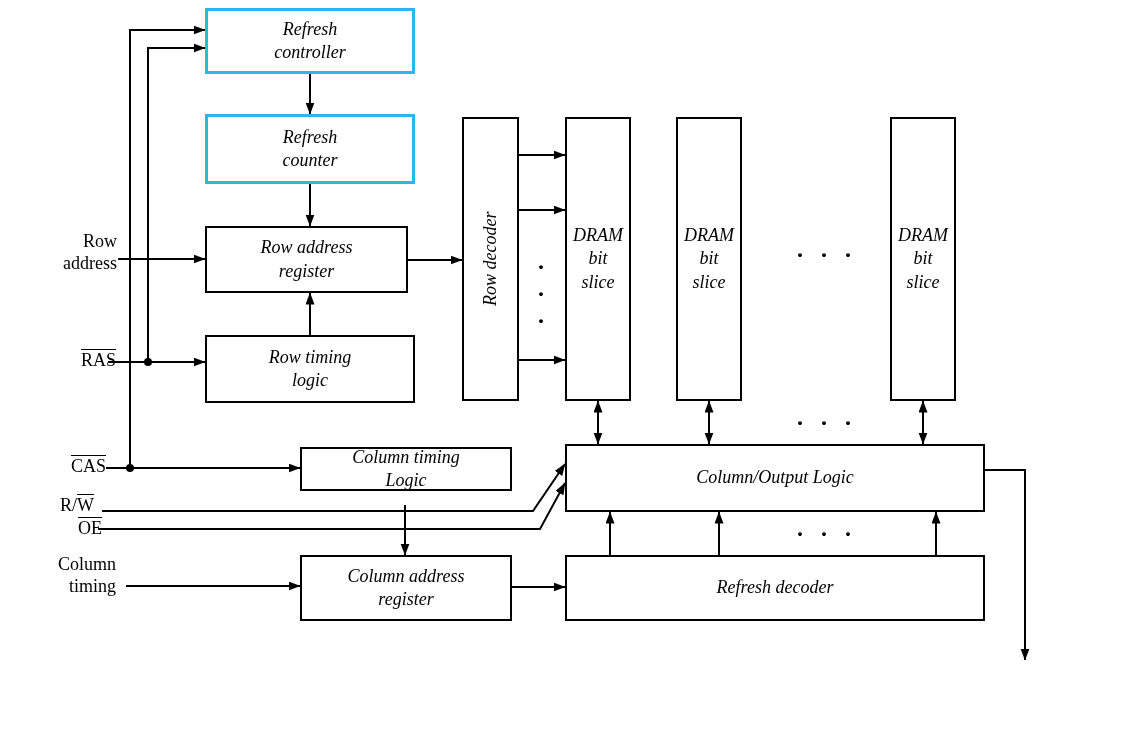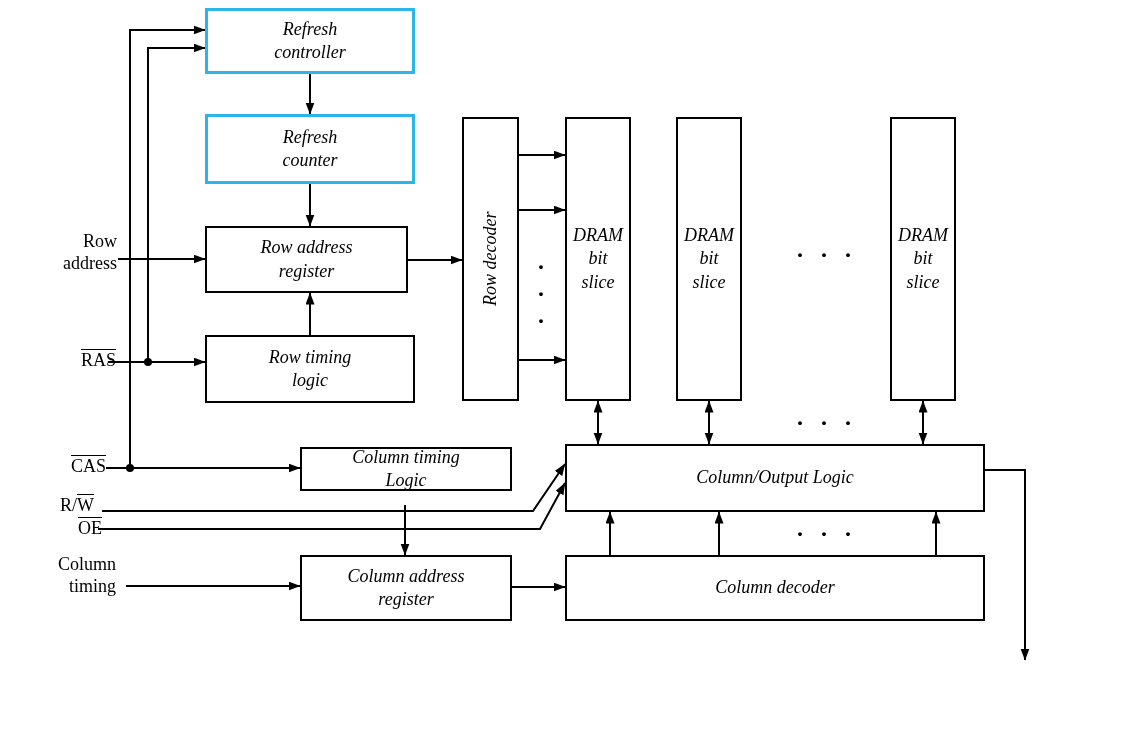--- a/index.html
+++ b/index.html
@@ -129,21 +129,21 @@
 slice</div>
 
   <div class="box" style="left:300px;top:447px;width:212px;height:44px">Column timing
 Logic</div>
 
   <div class="box" style="left:565px;top:444px;width:420px;height:68px">Column/Output Logic</div>
 
   <div class="box" style="left:300px;top:555px;width:212px;height:66px">Column address
 register</div>
 
-  <div class="box" style="left:565px;top:555px;width:420px;height:66px">Column decoder</div>
+  <div class="box" style="left:565px;top:555px;width:420px;height:66px">Refresh decoder</div>
 
   <div class="label" style="left:25px;top:231px;width:92px">Row
 address</div>
 
   <div class="label" style="left:70px;top:350px;width:46px"><span class="overline">RAS</span></div>
 
   <div class="label" style="left:60px;top:456px;width:46px"><span class="overline">CAS</span></div>
 
   <div class="label" style="left:48px;top:495px;width:46px"><span>R/</span><span class="overline">W</span></div>
 

